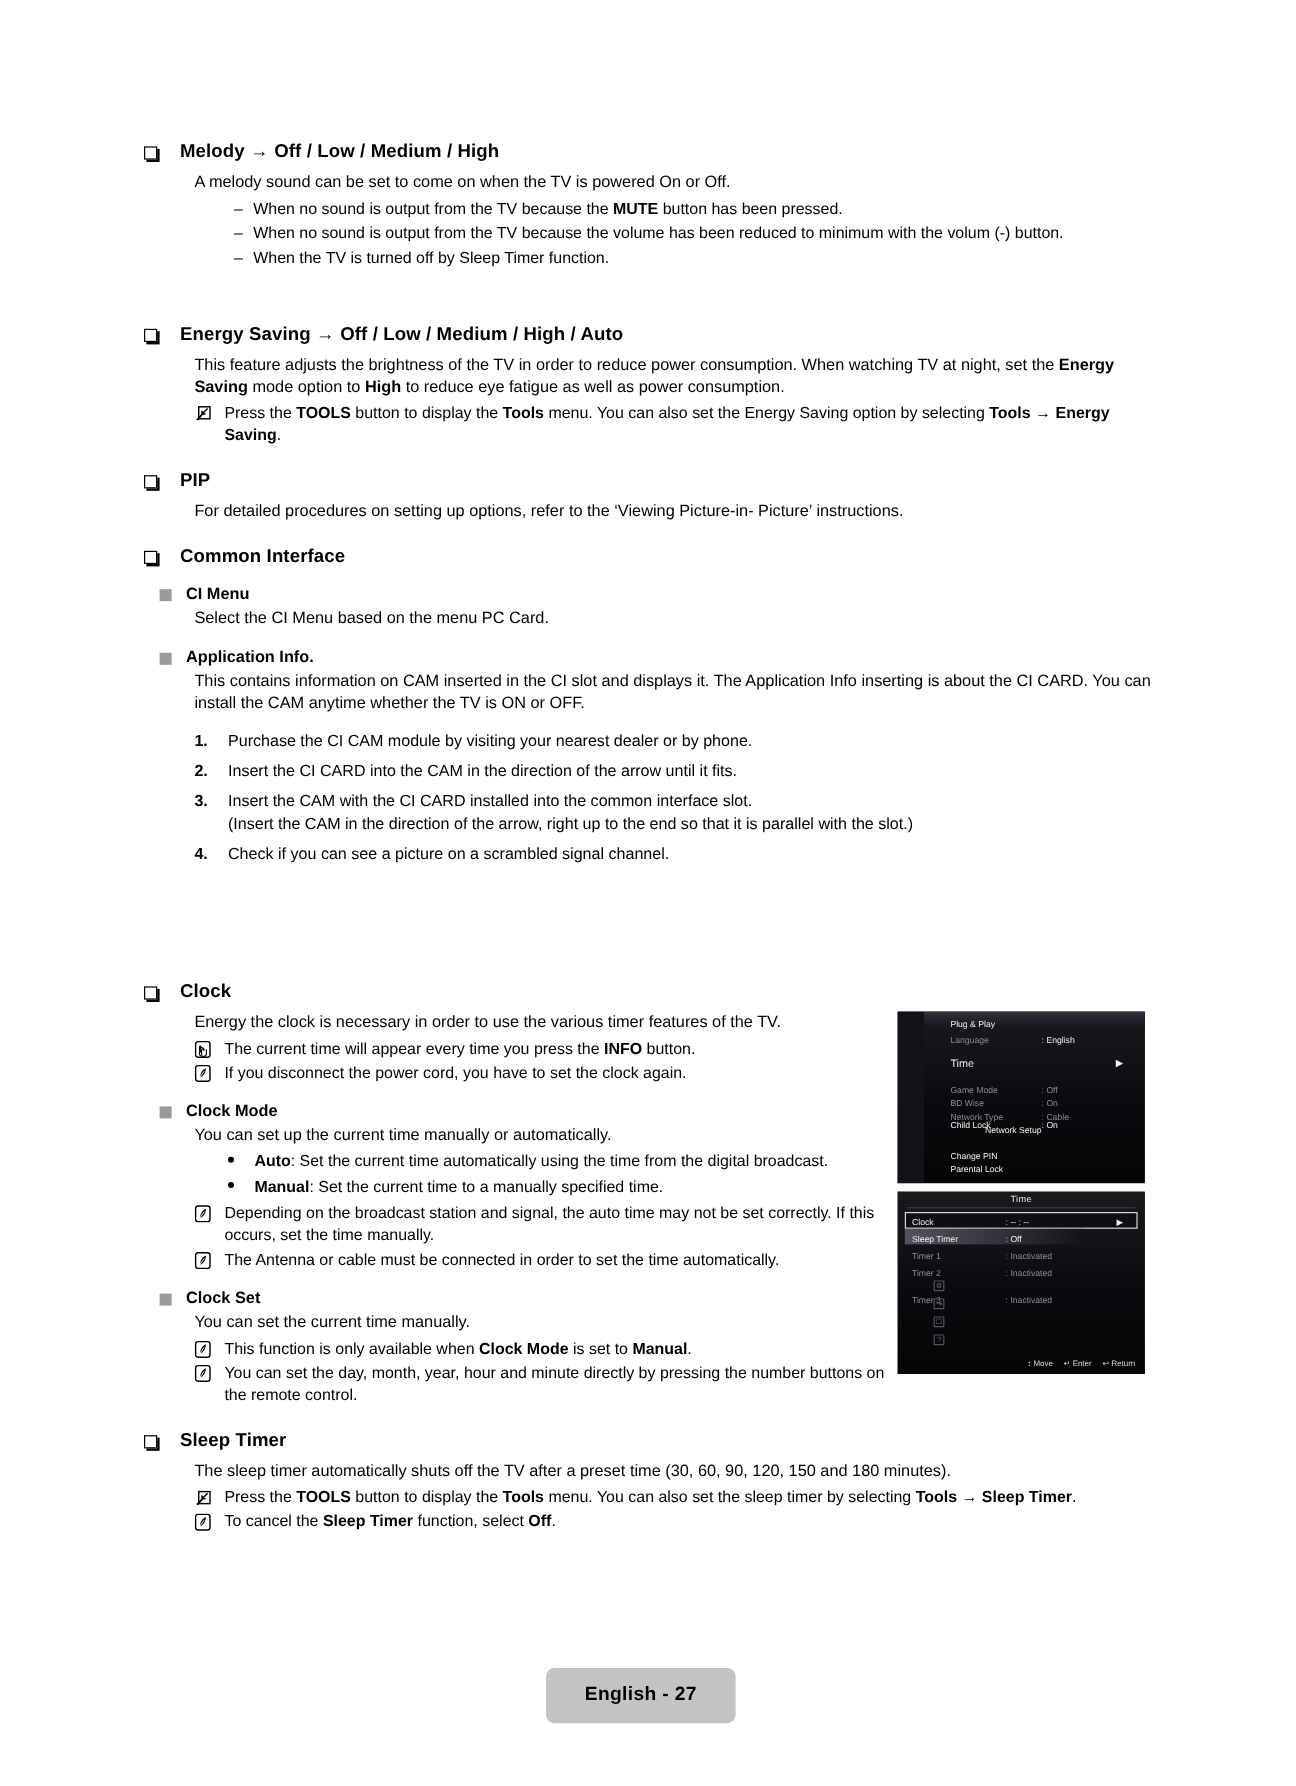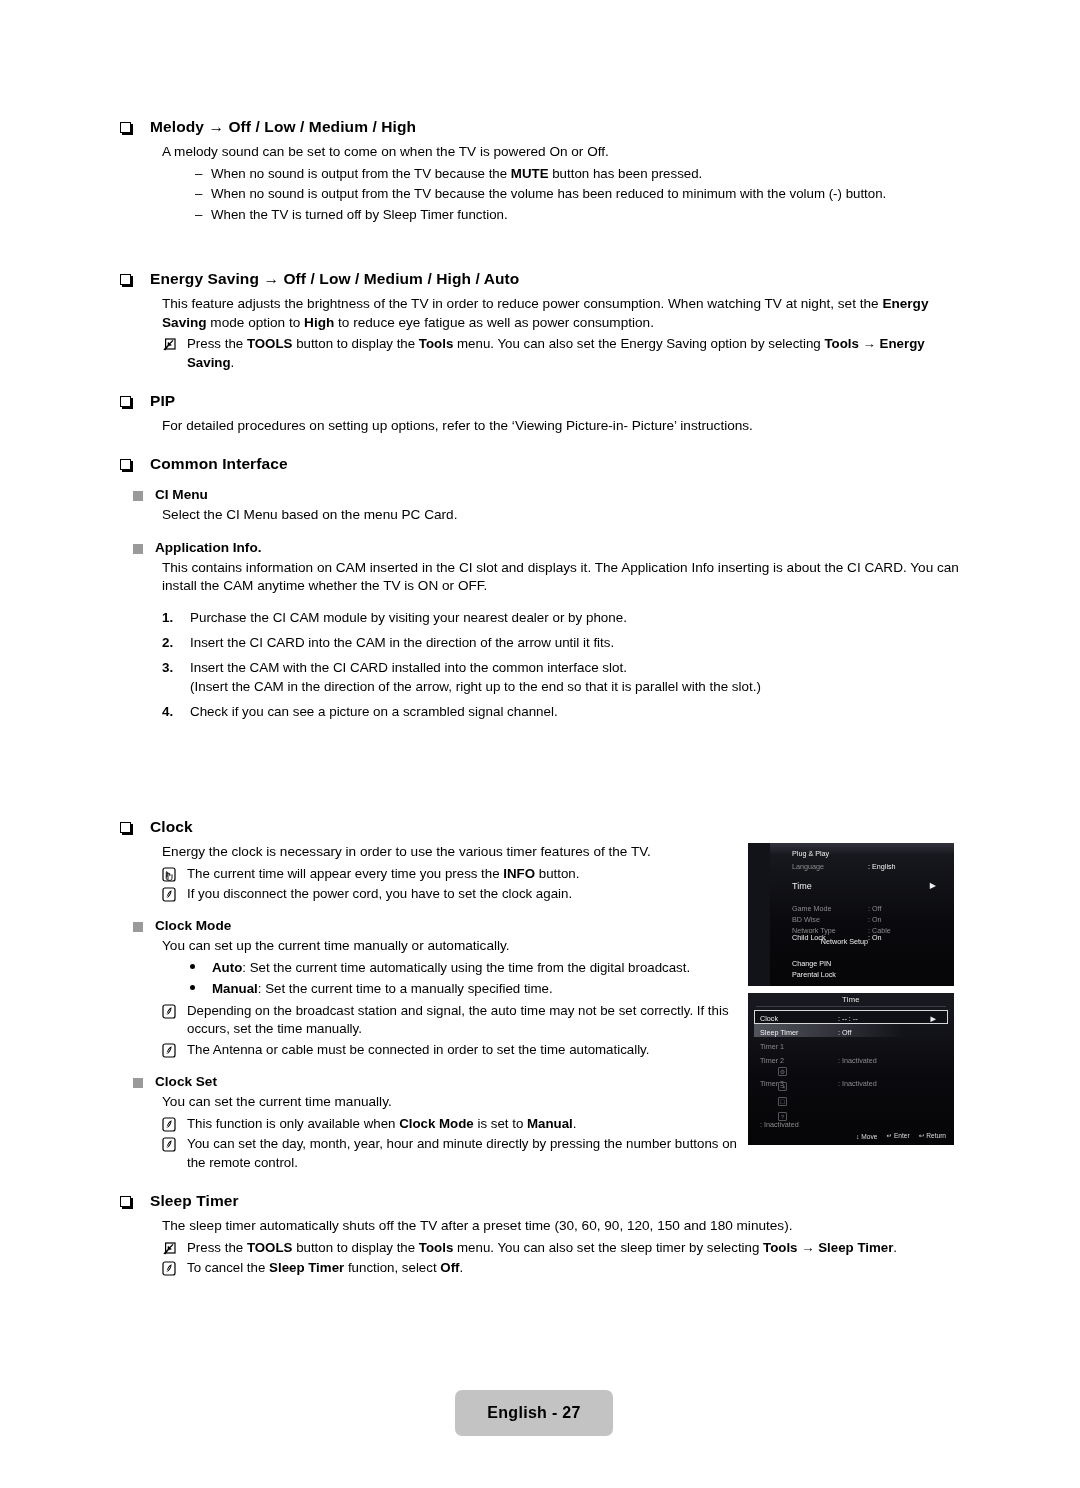--- a/index.html
+++ b/index.html
@@ -451,21 +451,21 @@
 
       <div class="trow" style="top:21px;">
         <span class="lbl brt">Clock</span>
         <span class="val brt">: -- : --</span>
         <span class="arrow-r brt">▶</span>
       </div>
       <div class="trow" style="top:35px;">
         <span class="lbl brt">Sleep Timer</span>
         <span class="val brt">: Off</span>
       </div>
-      <div class="trow" style="top:49px;flex-direction:column;">
+      <div class="trow" style="top:49px;">
         <span class="lbl dim">Timer 1</span>
         <span class="val dim">: Inactivated</span>
       </div>
       <div class="trow" style="top:63px;">
         <span class="lbl dim">Timer 2</span>
         <span class="val dim">: Inactivated</span>
       </div>
       <div class="trow" style="top:86px;">
         <span class="lbl dim">Timer 3</span>
         <span class="val dim">: Inactivated</span>

